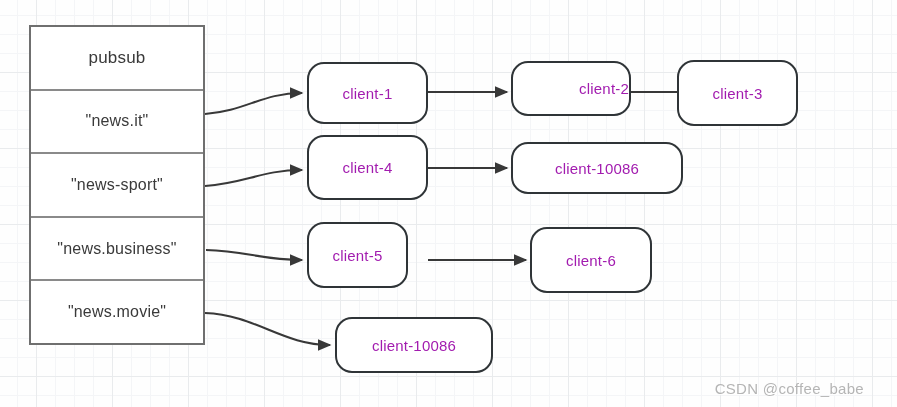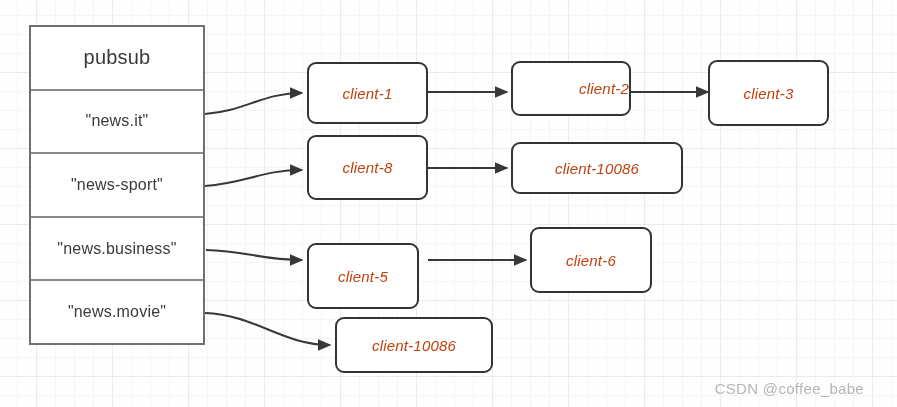--- a/index.html
+++ b/index.html
@@ -43,41 +43,40 @@
     box-sizing: border-box;
     flex: 1 1 0;
     display: flex;
     align-items: center;
     justify-content: center;
     font-size: 16px;
     color: #3a3a3a;
     border-top: 2px solid #8a8a8a;
     letter-spacing: 0.2px;
   }
-  .trow:first-child { border-top: none; font-size: 20px; }
+  .trow:first-child { border-top: none; font-size: 17px; }
   .node {
     position: absolute;
     box-sizing: border-box;
     background: #ffffff;
     border: 2px solid #2f3437;
-    border-radius: 9px;
+    border-radius: 17px;
     display: flex;
     align-items: center;
     justify-content: center;
     font-size: 15px;
-    color: #c2410c;
+    color: #a21caf;
     letter-spacing: 0.2px;
-    font-style: italic;
   }
   .node-client-1     { left: 307px; top:  62px; width: 121px; height: 62px; }
   .node-client-2     { left: 511px; top:  61px; width: 120px; height: 55px; justify-content: flex-end; }
-  .node-client-3     { left: 708px; top:  60px; width: 121px; height: 66px; }
+  .node-client-3     { left: 677px; top:  60px; width: 121px; height: 66px; }
   .node-client-4     { left: 307px; top: 135px; width: 121px; height: 65px; }
   .node-client-10086a{ left: 511px; top: 142px; width: 172px; height: 52px; }
-  .node-client-5     { left: 307px; top: 243px; width: 112px; height: 66px; }
+  .node-client-5     { left: 307px; top: 222px; width: 101px; height: 66px; }
   .node-client-6     { left: 530px; top: 227px; width: 122px; height: 66px; text-align: right; }
   .node-client-10086b{ left: 335px; top: 317px; width: 158px; height: 56px; }
   .watermark {
     position: absolute;
     right: 33px; bottom: 10px;
     font-size: 15px;
     color: #b5b5b5;
     text-shadow: 1px 1px 0 rgba(255,255,255,0.9);
     letter-spacing: 0.3px;
   }
@@ -124,21 +123,21 @@
   <div class="node node-client-1">
     <span>client-1</span>
   </div>
   <div class="node node-client-2">
     <span>client-2</span>
   </div>
   <div class="node node-client-3">
     <span>client-3</span>
   </div>
   <div class="node node-client-4">
-    <span>client-8</span>
+    <span>client-4</span>
   </div>
   <div class="node node-client-10086a">
     <span>client-10086</span>
   </div>
   <div class="node node-client-5">
     <span>client-5</span>
   </div>
   <div class="node node-client-6">
     <span>client-6</span>
   </div>

